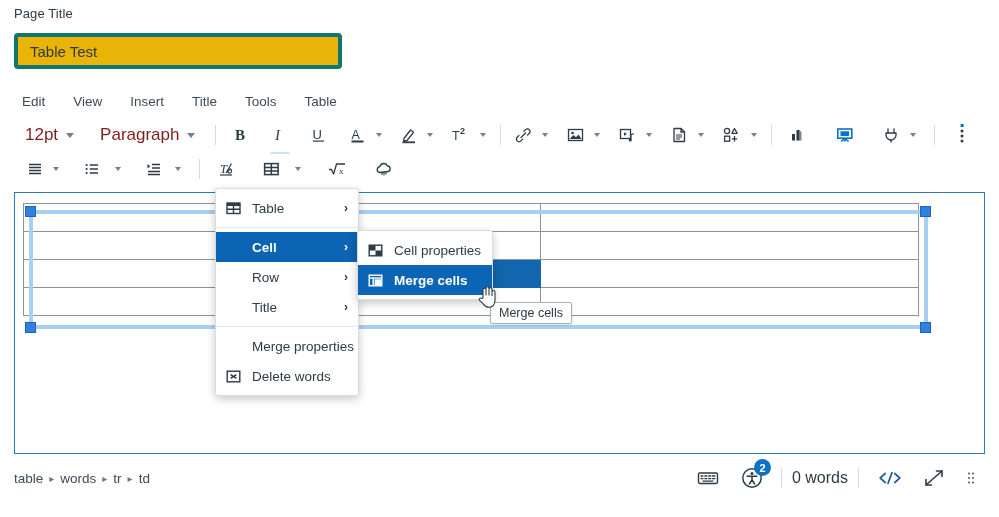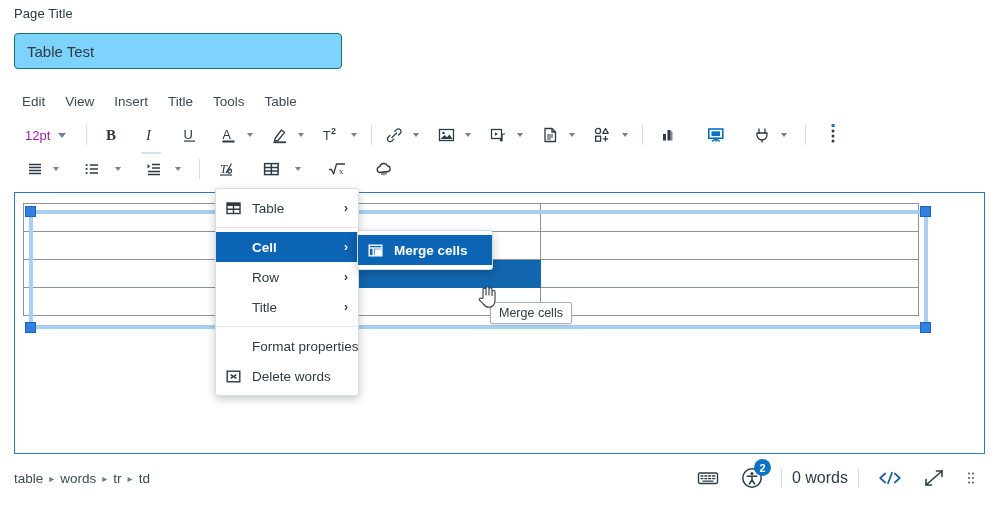--- a/index.html
+++ b/index.html
@@ -12,48 +12,48 @@
   }
   #root { position: relative; width: 984px; height: 517px; background:#fff; }
 
   
   .page-title-label {
     position:absolute; left:14px; top:6px;
     font-size:13px; color:#2d3b45; letter-spacing:.1px;
   }
   .title-input {
     position:absolute; left:14px; top:33px; width:328px; height:36px;
-    border:1px solid #0f766e; border-radius:4px; background:#7dd3fc;
+    border:4px solid #0f766e; border-radius:4px; background:#eab308;
     font-family:"Liberation Sans", sans-serif;
     font-size:15px; color:#2d3b45; padding:0 12px; outline:none;
   }
 
   
   .menubar {
     position:absolute; left:14px; top:88px; width:971px; height:26px;
-    display:flex; align-items:center; gap:0px;
+    display:flex; align-items:center; gap:8px;
   }
   .menubar-item {
     font-size:13.5px; color:#3d4b57; padding:3px 10px; border-radius:3px;
     cursor:pointer; white-space:nowrap;
   }
   .menubar-item:first-child { padding-left:8px; }
 
   .toolbar-row {
     position:absolute; left:14px; display:flex; align-items:center; height:34px;
   }
   .tb-row1 { top:118px; width:971px; }
   .tb-row2 { top:152px; width:971px; }
 
   .tb-btn {
     display:flex; align-items:center; justify-content:center;
     height:28px; min-width:26px; padding:0 4px; margin:0 1px;
     color:#2d3b45; cursor:pointer; border-radius:3px; position:relative;
   }
-  .tb-text { font-size:13px; color:#a21caf; padding:0 5px 0 8px; white-space:nowrap; }
+  .tb-text { font-size:17px; color:#7f1d1d; padding:0 5px 0 8px; white-space:nowrap; }
   .caret {
     width:0;height:0;margin:0 5px 0 3px;
     border-left:4px solid transparent;border-right:4px solid transparent;
     border-top:5px solid #5b6b78; opacity:.85;
   }
   .caret-sm { border-left-width:3.5px;border-right-width:3.5px;border-top-width:4.5px; }
   .tb-sep { width:1px; height:20px; background:#d5dbe0; margin:0 8px; }
   .tb-underline-active::after {
     content:""; position:absolute; left:3px; right:3px; bottom:-5px;
     height:2px; background:#cfe2f3; border-radius:1px;
@@ -161,20 +161,24 @@
   <div class="menubar-item">Table</div>
 </div>
 
 <div class="toolbar-row tb-row1">
 
   <div class="tb-btn" style="padding:0 2px;">
     <span class="tb-text">12pt</span>
     <span class="caret"></span>
   </div>
 
+  <div class="tb-btn" style="padding:0 2px; margin-left:8px;">
+    <span class="tb-text">Paragraph</span>
+    <span class="caret"></span>
+  </div>
 
   <div class="tb-sep" style="margin-left:12px;"></div>
 
   <div class="tb-btn" style="margin-left:4px;">
     <svg class="icon-svg" width="18" height="18" viewBox="0 0 18 18">
       <text x="3" y="14" font-family="Liberation Serif, serif" font-size="15" font-weight="bold" fill="#2d3b45">B</text>
     </svg>
   </div>
 
   <div class="tb-btn tb-underline-active" style="margin-left:12px;">
@@ -456,36 +460,46 @@
   <div class="menu-item">
     <span class="mi-icon"></span>
     <span class="mi-label">Title</span>
     <span class="mi-arrow">›</span>
   </div>
 
   <div class="menu-divider"></div>
 
   <div class="menu-item">
     <span class="mi-icon"></span>
-    <span class="mi-label">Format properties</span>
+    <span class="mi-label">Merge properties</span>
   </div>
 
   <div class="menu-item">
     <span class="mi-icon">
       <svg width="15" height="15" viewBox="0 0 15 15">
         <rect x="1.2" y="2.2" width="12.6" height="10.6" fill="none" stroke="#2d3b45" stroke-width="1.4"></rect>
         <path d="M4.6 5.6 L10.4 9.4 M10.4 5.6 L4.6 9.4" stroke="#2d3b45" stroke-width="1.4"></path>
       </svg>
     </span>
     <span class="mi-label">Delete words</span>
   </div>
 </div>
 
 <div class="menu menu-cell">
 
+  <div class="menu-item">
+    <span class="mi-icon">
+      <svg width="15" height="15" viewBox="0 0 15 15">
+        <rect x="1.2" y="2.2" width="12.6" height="10.6" fill="none" stroke="#2d3b45" stroke-width="1.4"></rect>
+        <rect x="1.2" y="2.2" width="6.3" height="5.3" fill="#2d3b45"></rect>
+        <rect x="7.5" y="7.5" width="6.3" height="5.3" fill="#2d3b45"></rect>
+      </svg>
+    </span>
+    <span class="mi-label">Cell properties</span>
+  </div>
 
   <div class="menu-item hl">
     <span class="mi-icon">
       <svg width="15" height="15" viewBox="0 0 15 15">
         <rect x="1.2" y="2.2" width="12.6" height="10.6" fill="none" stroke="#ffffff" stroke-width="1.4"></rect>
         <path d="M1.2 5 H13.8" stroke="#ffffff" stroke-width="1.4"></path>
         <path d="M5.2 5 V12.8" stroke="#ffffff" stroke-width="1.4"></path>
         <rect x="6.6" y="6.3" width="6.5" height="5.8" fill="#ffffff"></rect>
       </svg>
     </span>

